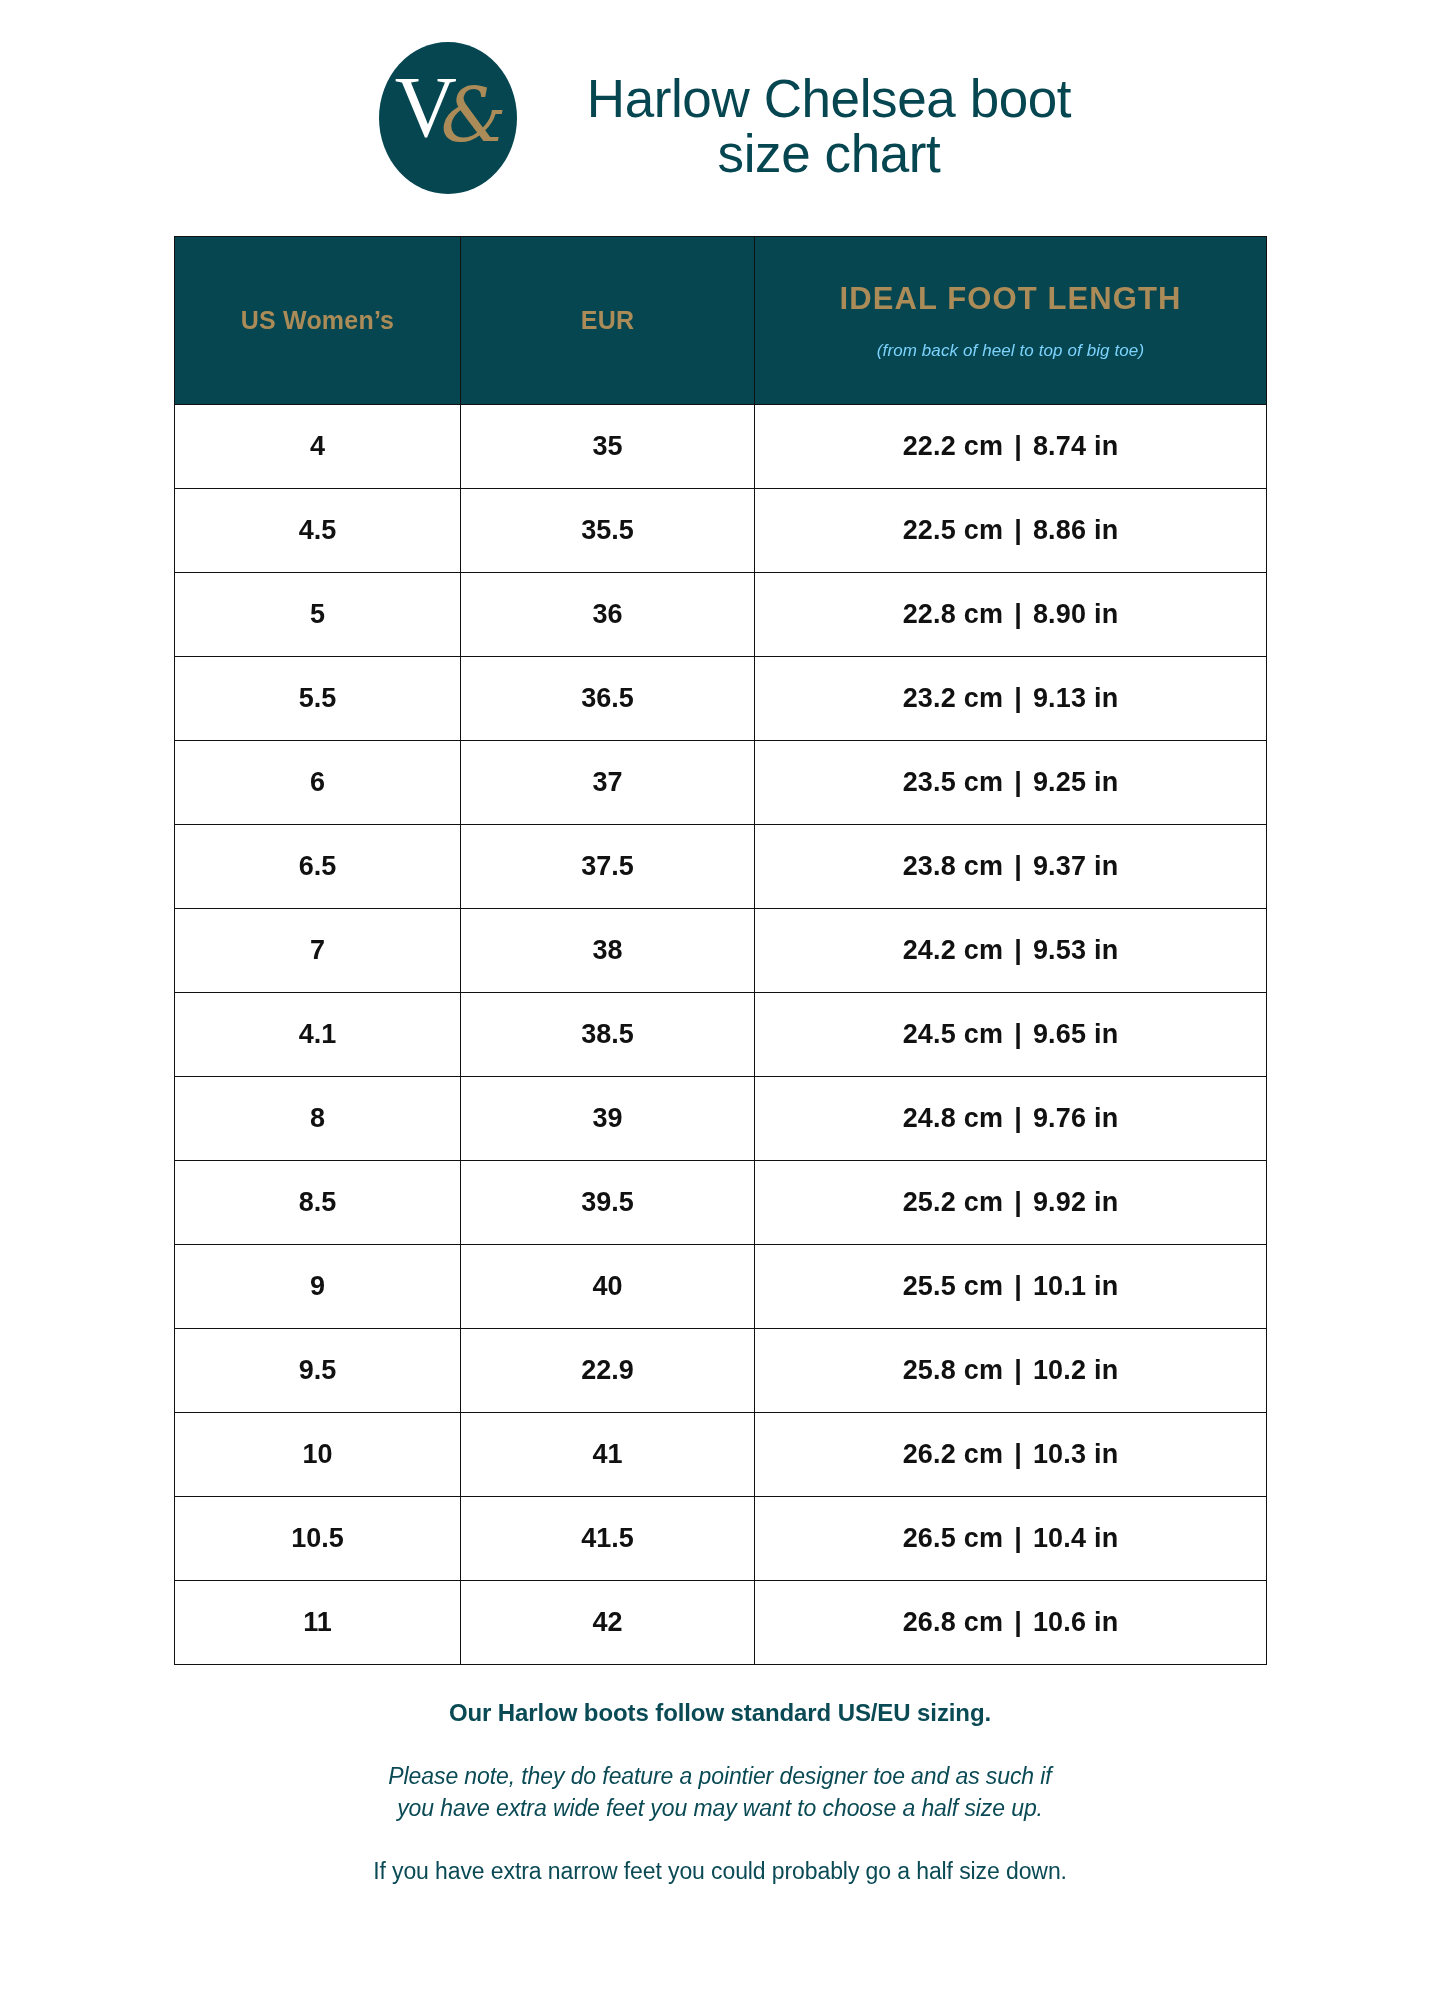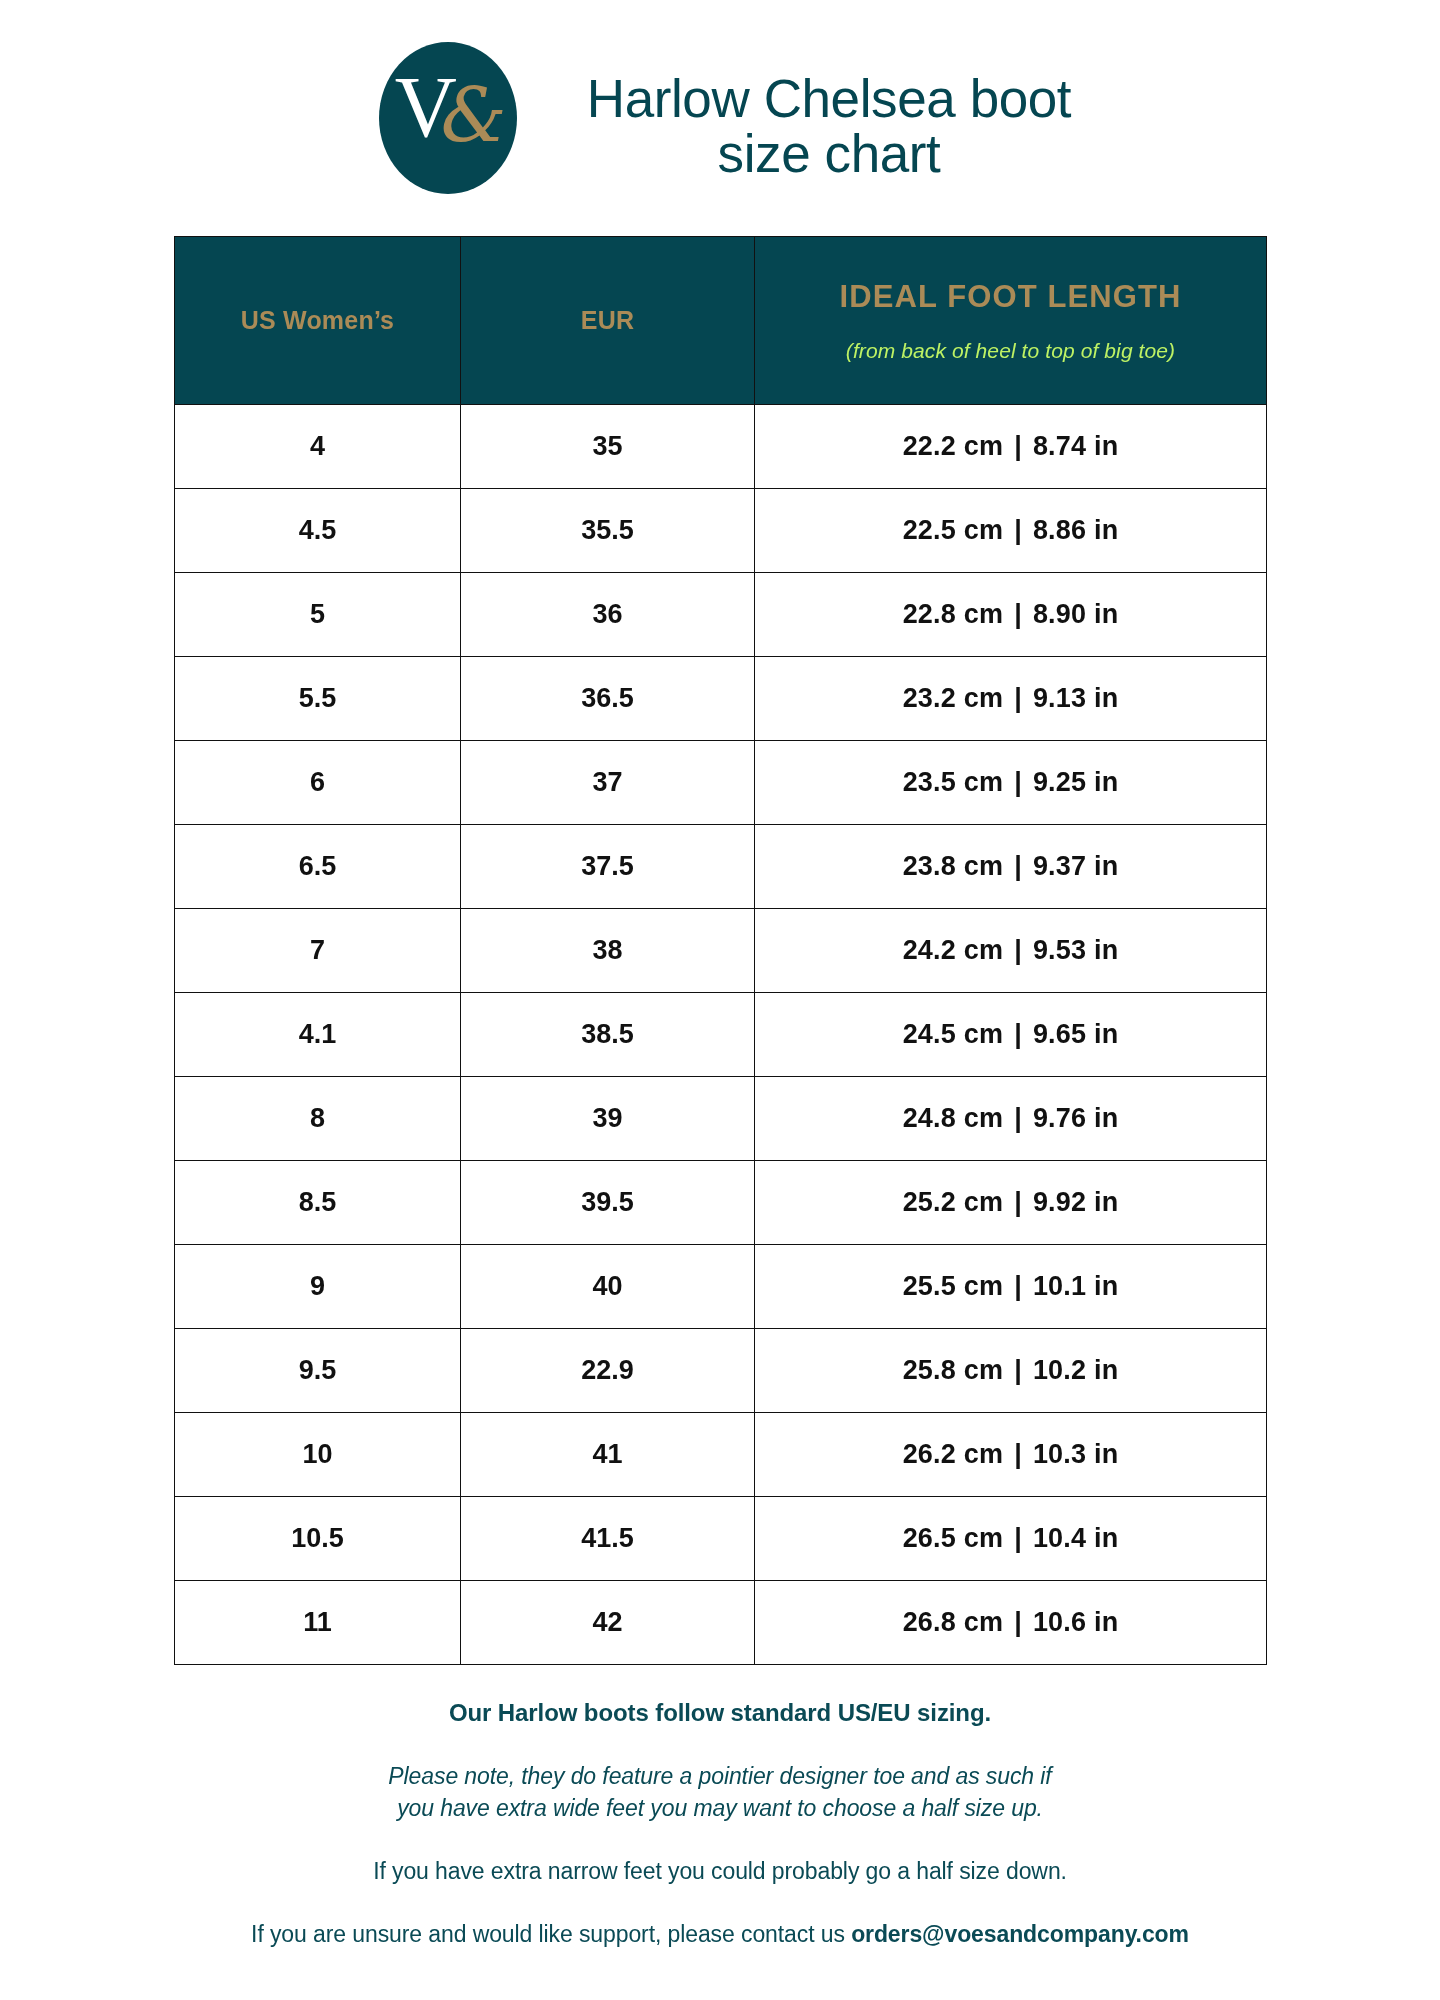--- a/index.html
+++ b/index.html
@@ -102,22 +102,22 @@
     letter-spacing: 0.2px;
     display: block;
   }
   .th-label.caps {
     text-transform: uppercase;
     letter-spacing: 1.1px;
     font-size: 31px;
   }
   .th-sub {
     display: block;
-    color: #bef264;
-    font-size: 21px;
+    color: #7dd3fc;
+    font-size: 17px;
     font-style: italic;
     font-weight: 400;
     margin-top: 24px;
     letter-spacing: 0.1px;
     white-space: nowrap;
   }
 
   tbody td {
     height: 84px;
     font-size: 27px;
@@ -283,16 +283,13 @@
   </table>
 </div>
 
 <div class="footer">
   <div class="footer-lead">Our Harlow boots follow standard US/EU sizing.</div>
   <div class="footer-note">
     <span>Please note, they do feature a pointier designer toe and as such if</span><br>
     <span>you have extra wide feet you may want to choose a half size up.</span>
   </div>
   <div class="footer-note-2">If you have extra narrow feet you could probably go a half size down.</div>
-  <div class="footer-contact">
-    <span>If you are unsure and would like support, please contact us </span><span class="email">orders@voesandcompany.com</span>
-  </div>
 </div>
 
 </body></html>

